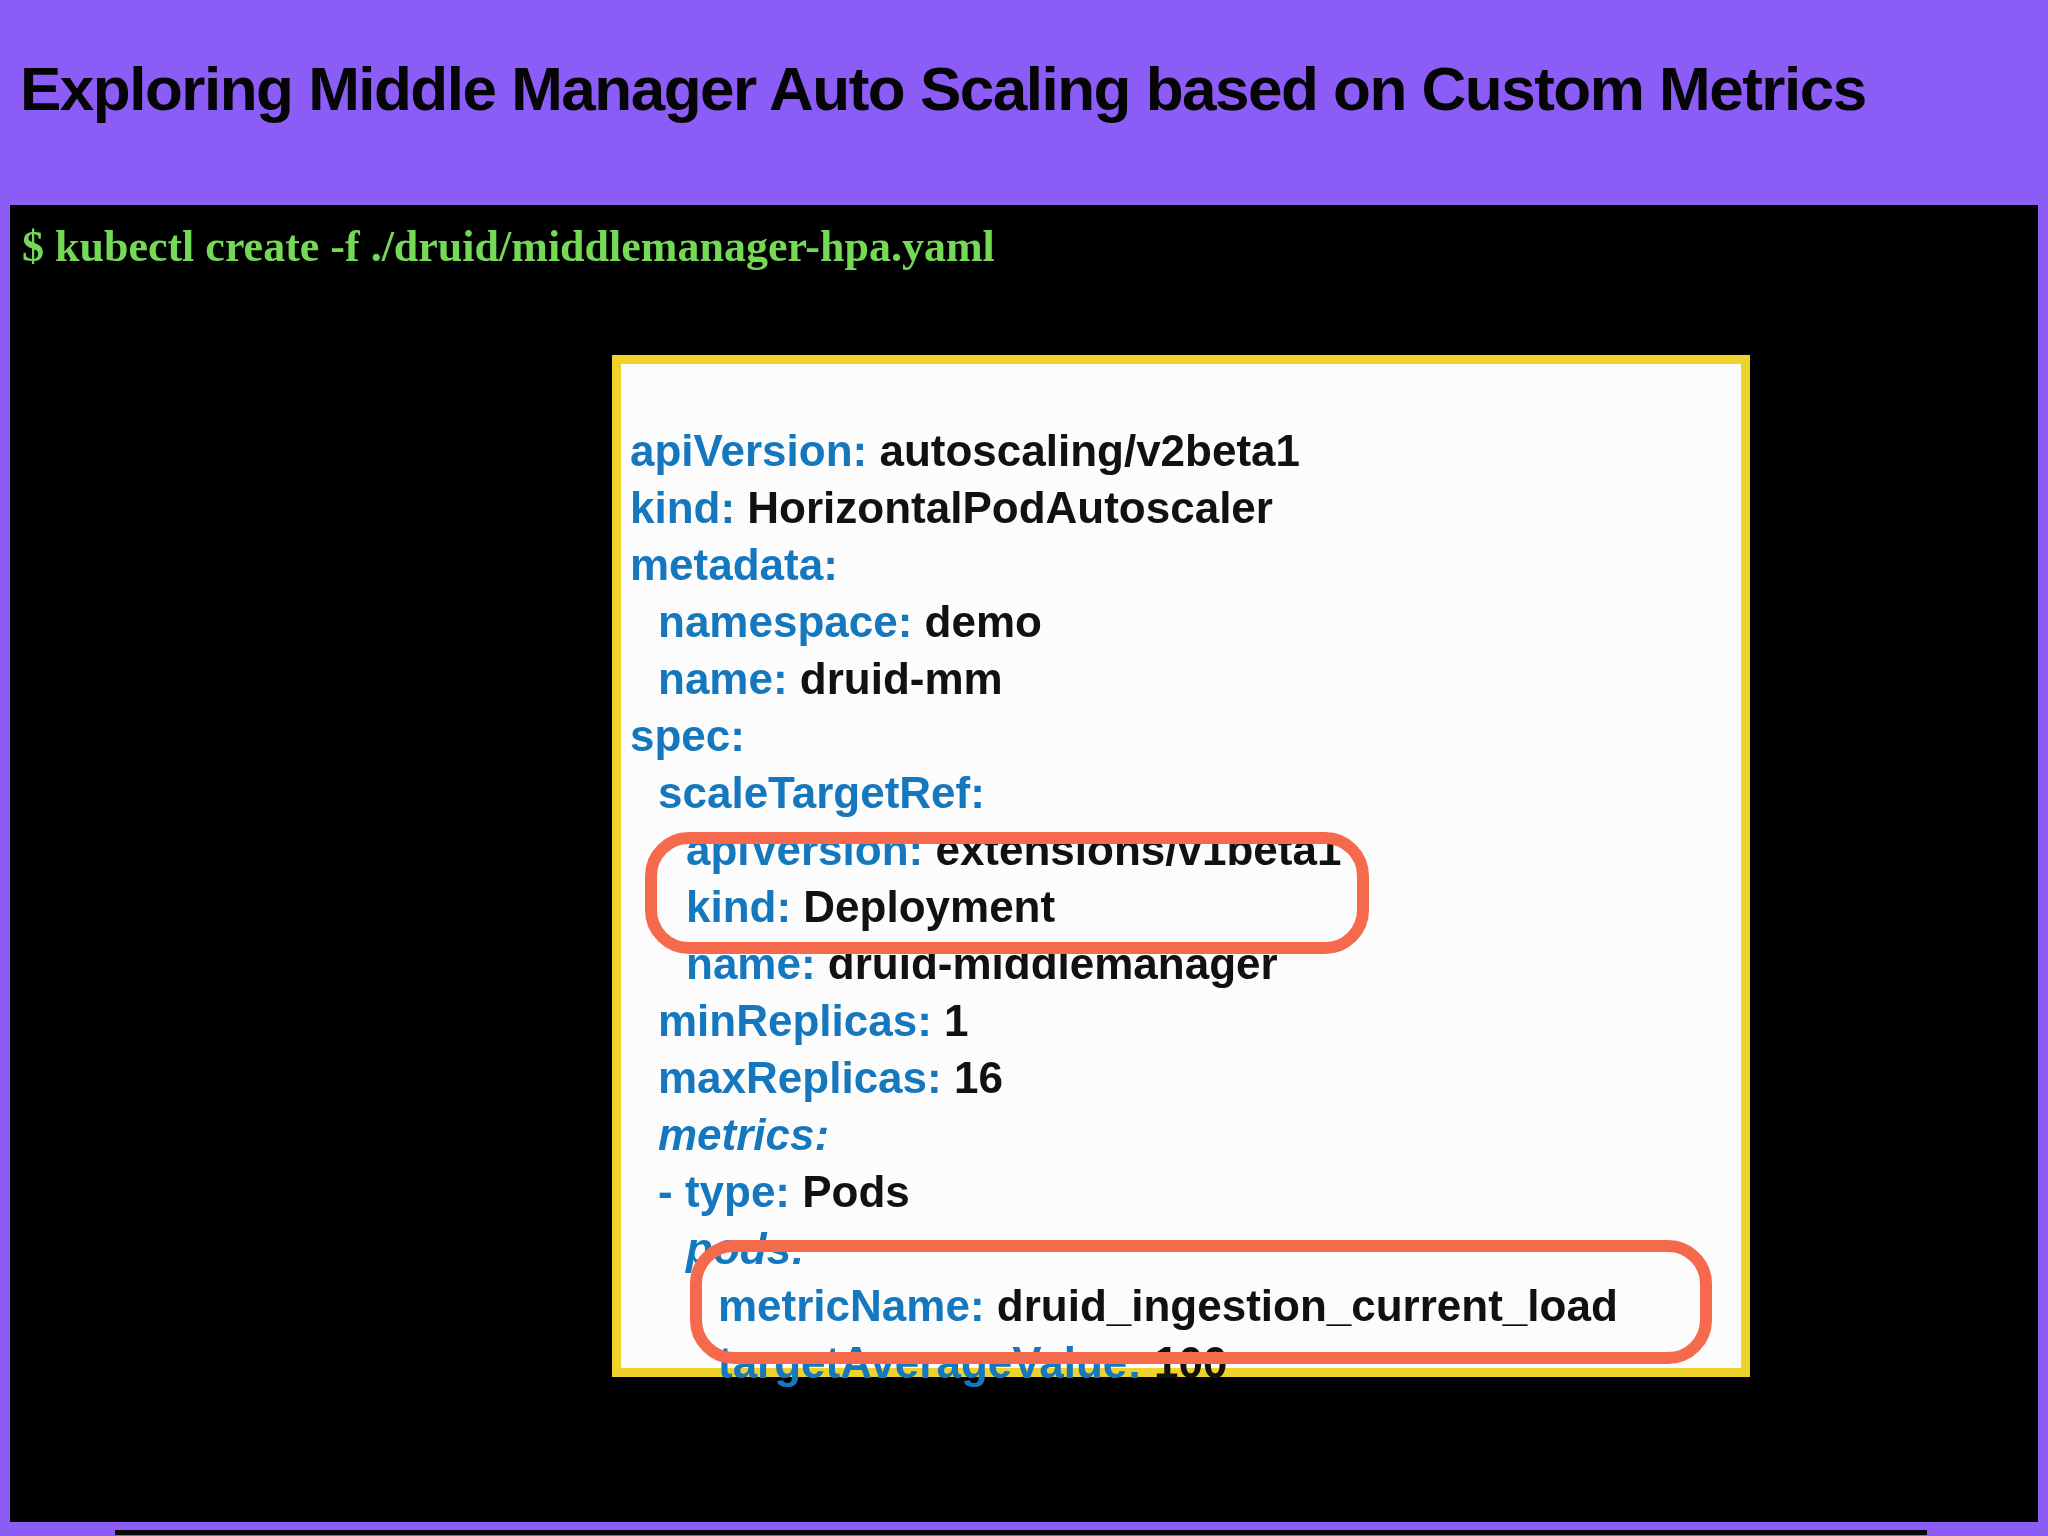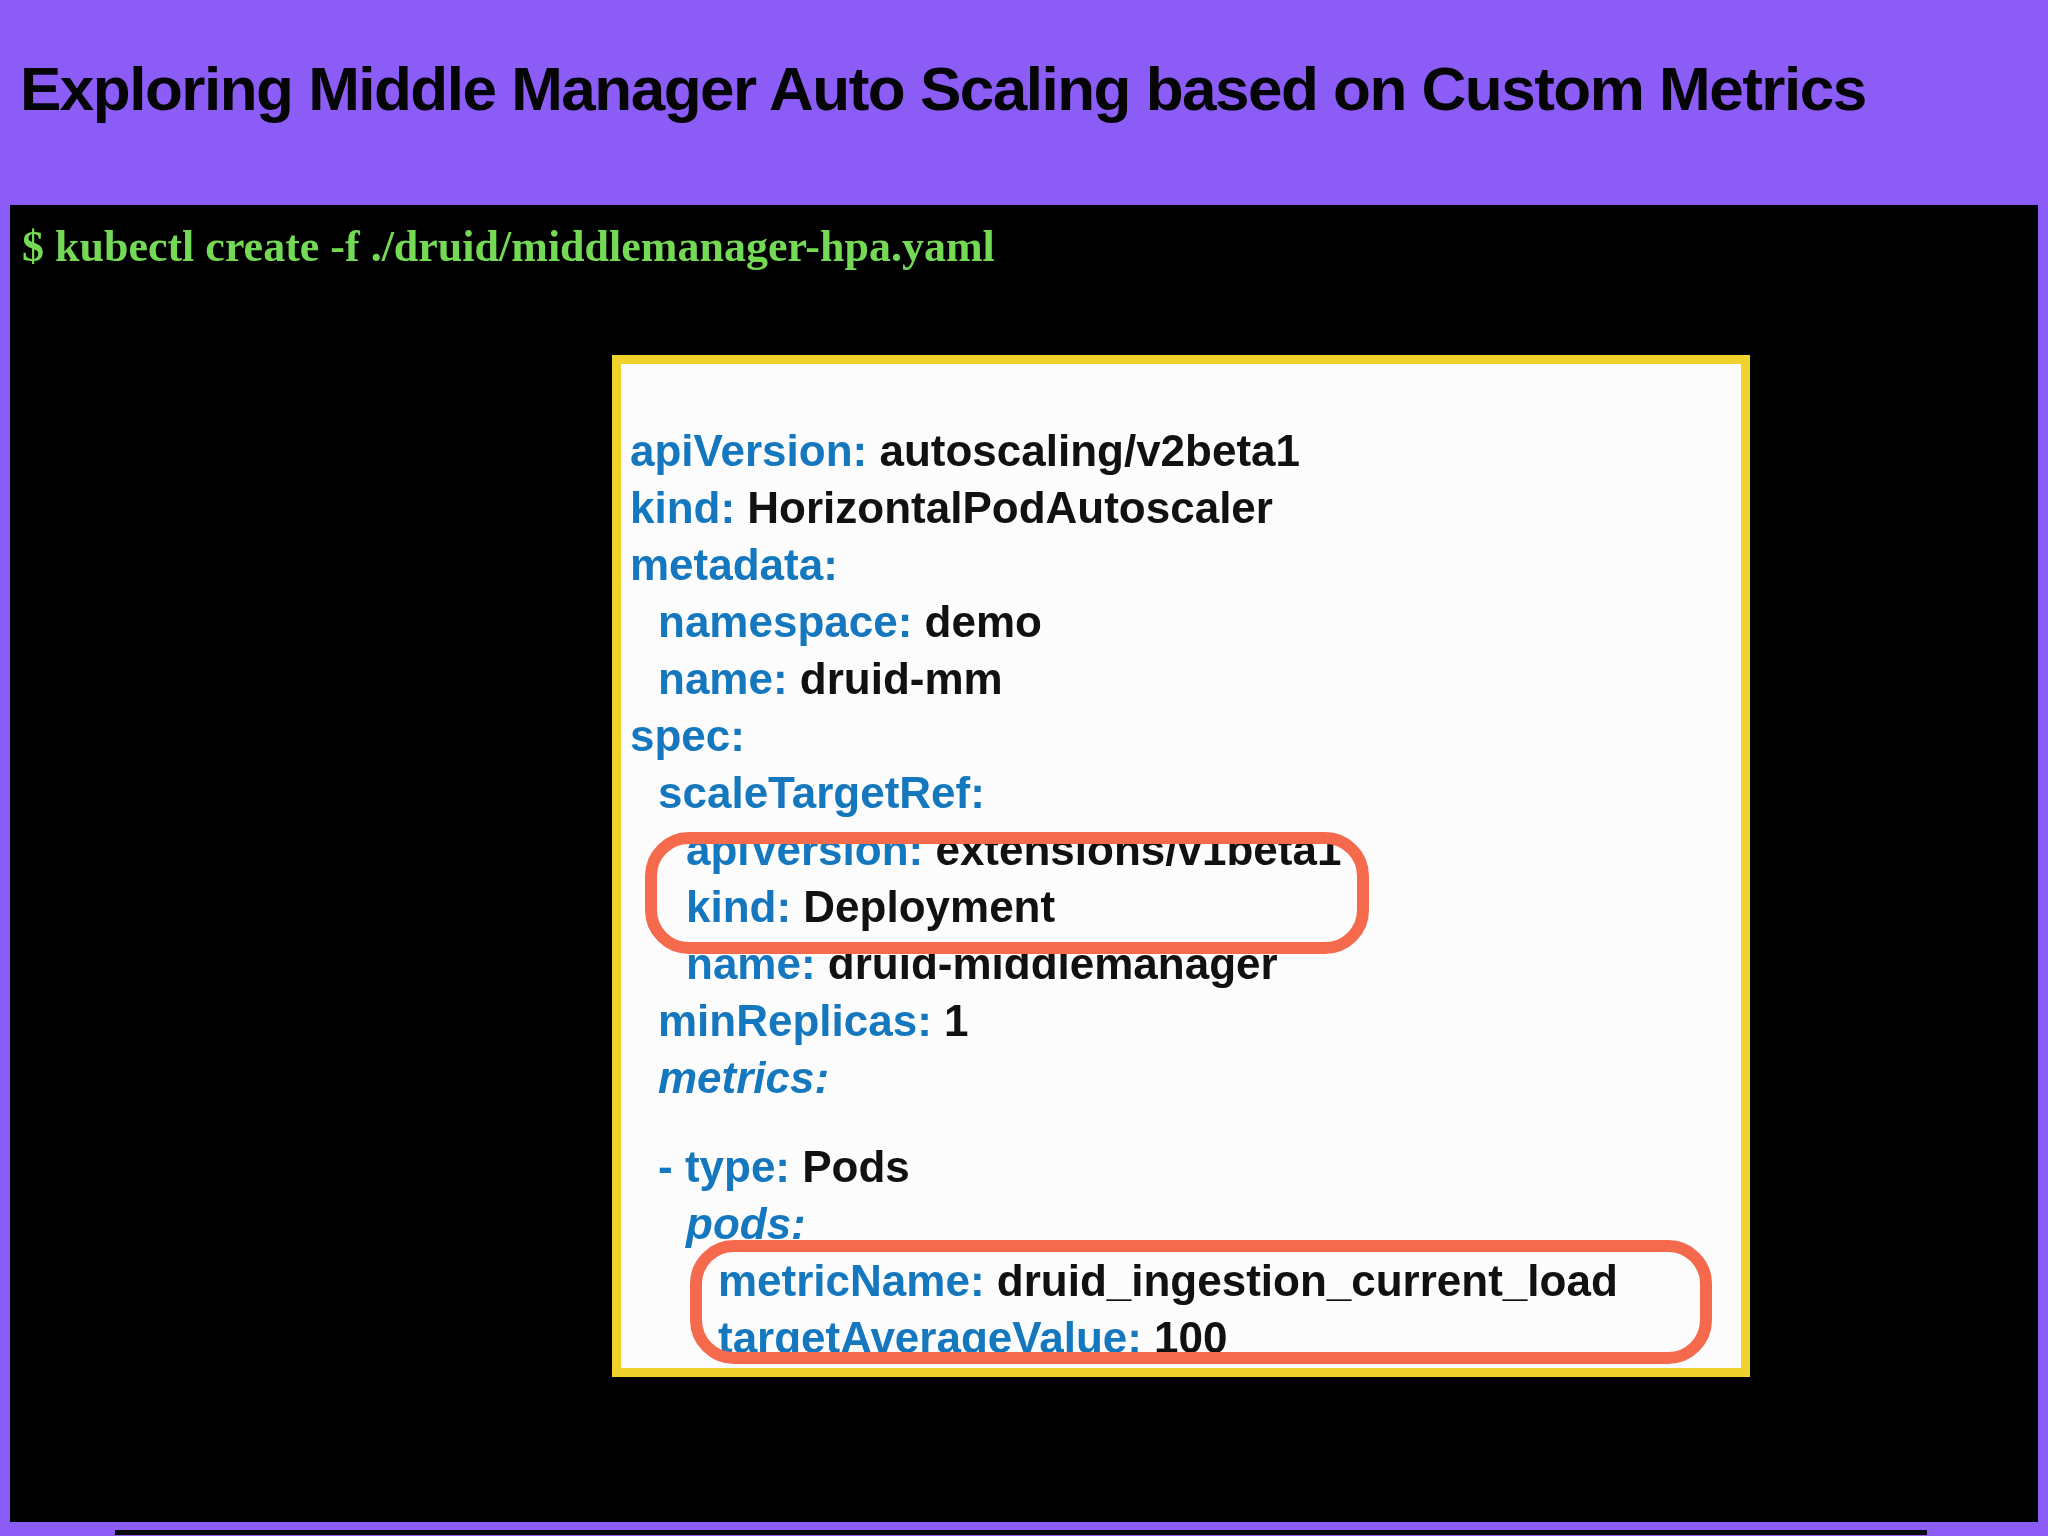--- a/index.html
+++ b/index.html
@@ -110,24 +110,25 @@
   <div class="yaml-line" style="padding-left: 28px;"><span class="yaml-key">scaleTargetRef:</span><span class="yaml-value"></span></div>
 
   <div class="yaml-line" style="padding-left: 56px;"><span class="yaml-key">apiVersion:</span><span class="yaml-value"> extensions/v1beta1</span></div>
 
   <div class="yaml-line" style="padding-left: 56px;"><span class="yaml-key">kind:</span><span class="yaml-value"> Deployment</span></div>
 
   <div class="yaml-line" style="padding-left: 56px;"><span class="yaml-key">name:</span><span class="yaml-value"> druid-middlemanager</span></div>
 
   <div class="yaml-line" style="padding-left: 28px;"><span class="yaml-key">minReplicas:</span><span class="yaml-value"> 1</span></div>
 
+  <div class="yaml-line" style="padding-left: 28px;"><span class="yaml-key">maxReplicas:</span><span class="yaml-value"> 16</span></div>
 
   <div class="yaml-line" style="padding-left: 28px; font-style: italic;"><span class="yaml-key">metrics:</span><span class="yaml-value"></span></div>
 
-  <div class="yaml-line" style="padding-left: 28px; margin-top: 32px;"><span class="yaml-key">- type:</span><span class="yaml-value"> Pods</span></div>
+  <div class="yaml-line" style="padding-left: 28px;"><span class="yaml-key">- type:</span><span class="yaml-value"> Pods</span></div>
 
   <div class="yaml-line" style="padding-left: 56px; font-style: italic;"><span class="yaml-key">pods:</span><span class="yaml-value"></span></div>
 
   <div class="yaml-line" style="padding-left: 88px;"><span class="yaml-key">metricName:</span><span class="yaml-value"> druid_ingestion_current_load</span></div>
 
   <div class="yaml-line" style="padding-left: 88px;"><span class="yaml-key">targetAverageValue:</span><span class="yaml-value"> 100</span></div>
 </div>
     </div>
 
     <div class="hl hl1"></div>

